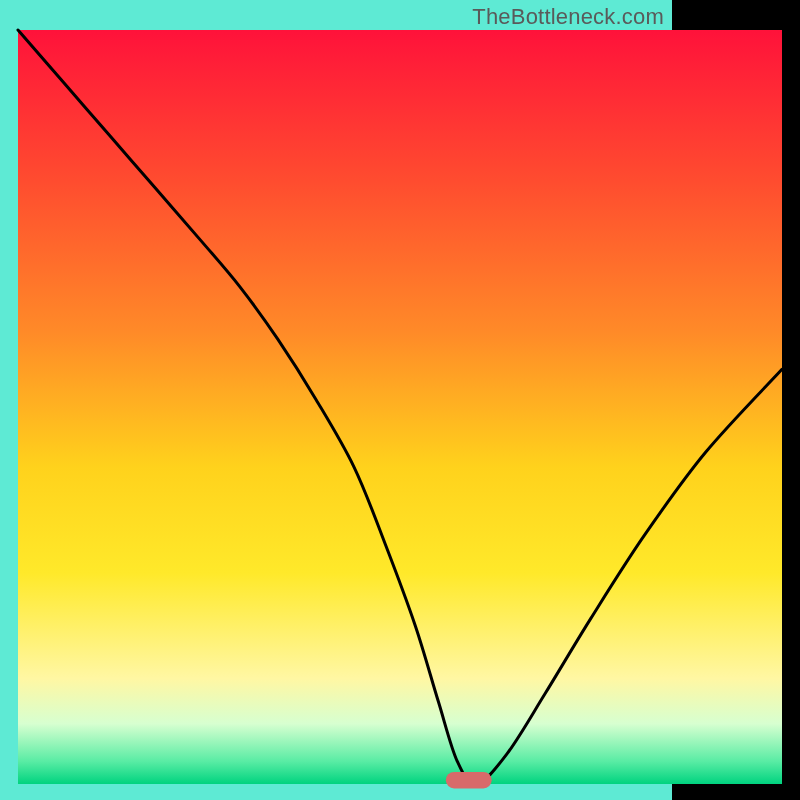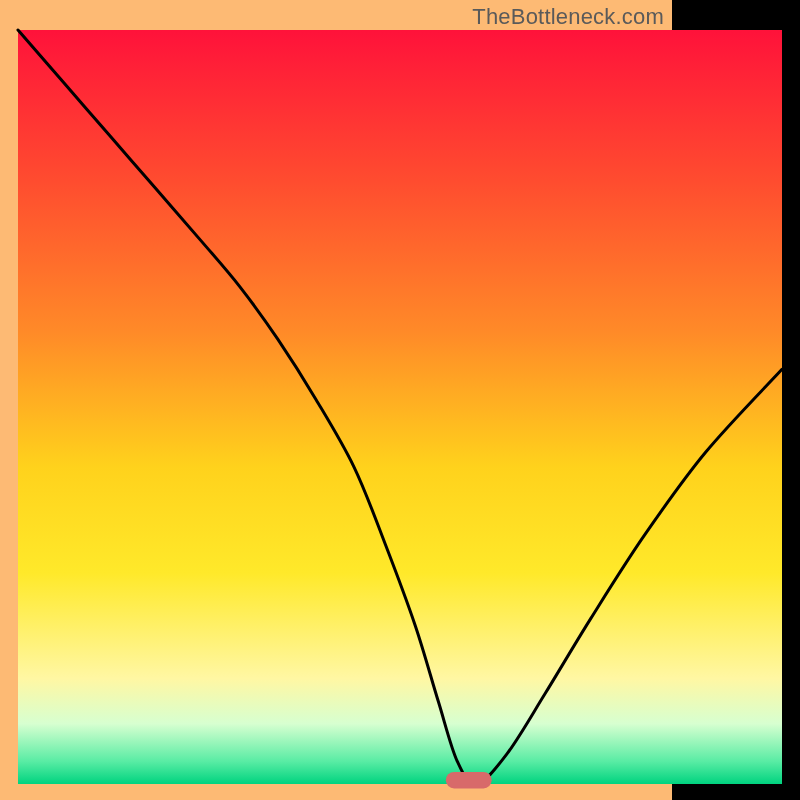--- a/index.html
+++ b/index.html
@@ -8,21 +8,21 @@
     width: 800px;
     height: 800px;
     background: #000;
     overflow: hidden;
     font-family: Arial, Helvetica, sans-serif;
   }
   .stage {
     position: relative;
     width: 672px;
     height: 800px;
-    background: #fdba74;
+    background: #5eead4;
   }
   .watermark {
     position: absolute;
     top: 4px;
     right: 8px;
     color: #5a5a5a;
     font-size: 22px;
     font-weight: 500;
     letter-spacing: 0.2px;
     z-index: 5;

